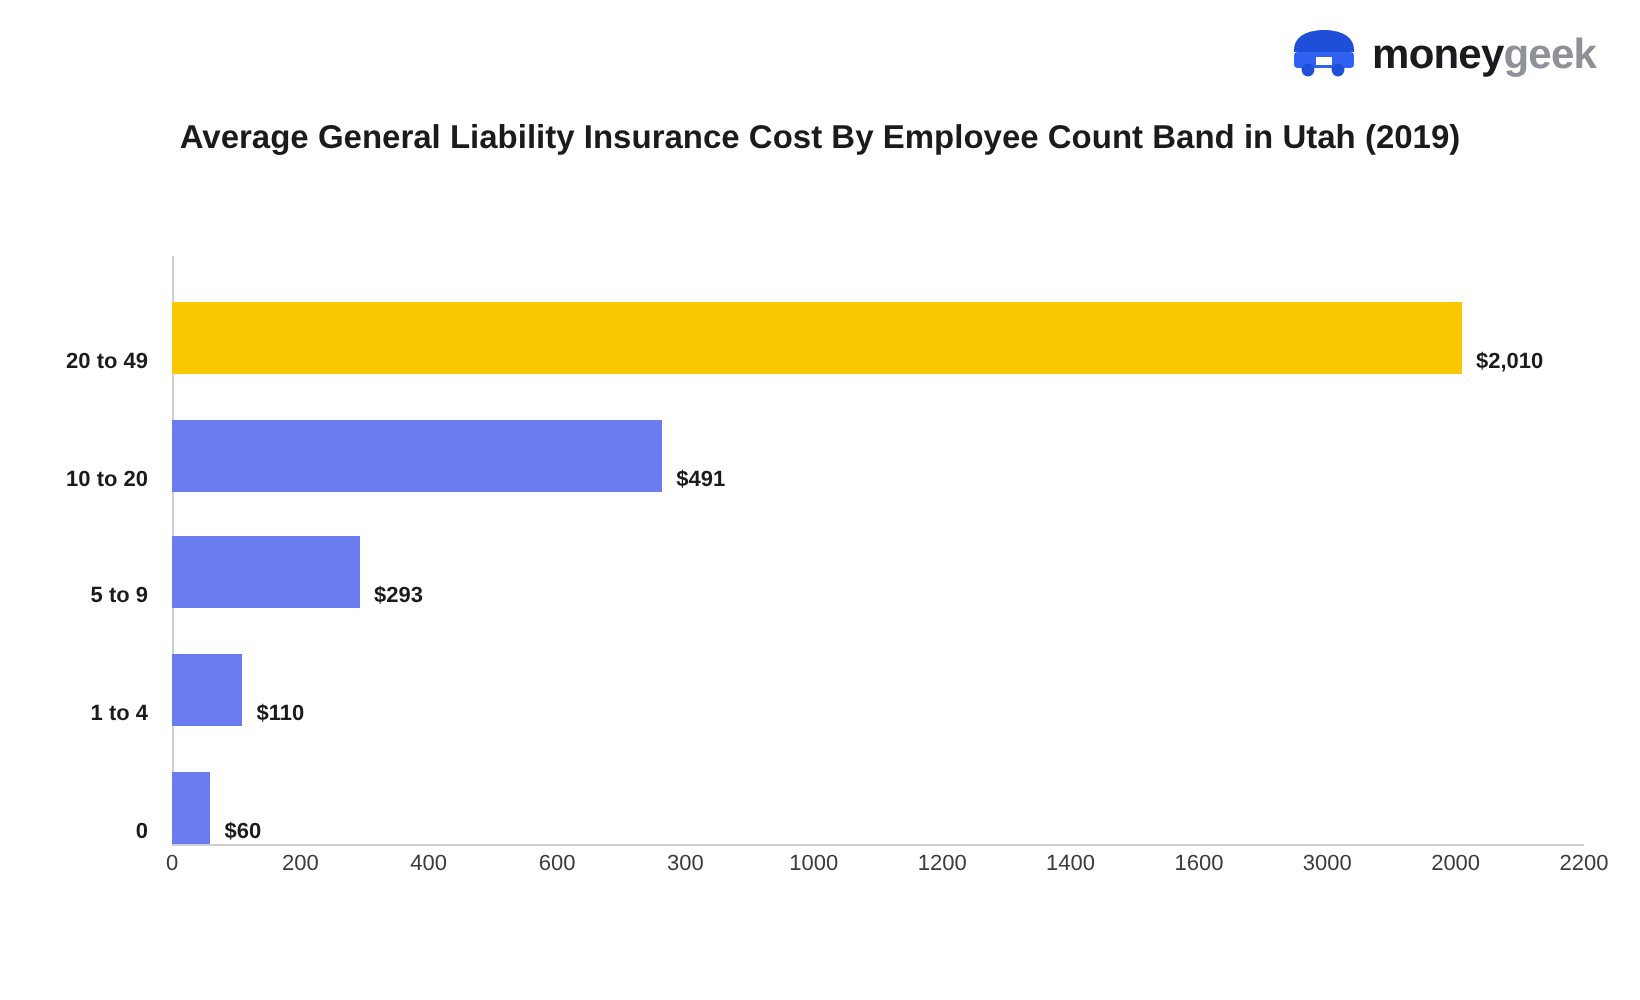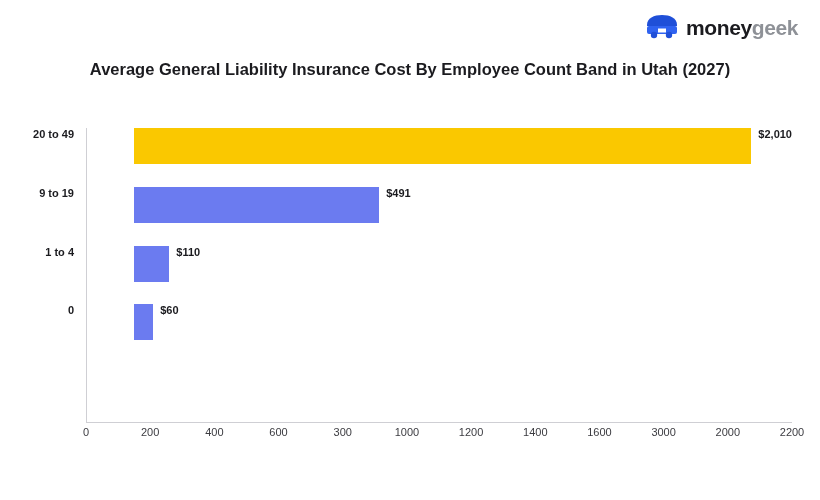--- a/index.html
+++ b/index.html
@@ -82,22 +82,21 @@
     position: absolute;
     left: 0;
     top: 0;
     width: 706px;
     height: 294px;
   }
   .row {
     position: relative;
     height: 58.8px;
     display: flex;
-    align-items: flex-start;
-    padding-left: 48px;
+    align-items: flex-end;
   }
   .bar {
     height: 36px;
     background: #6b7bf0;
     border-radius: 0;
   }
   .bar.highlight {
     background: #fac800;
   }
   .bar-label {
@@ -153,35 +152,40 @@
       <rect x="2" y="12" width="30" height="8" rx="2" fill="#2f62f0"></rect>
       <circle cx="9" cy="21" r="3.2" fill="#1f4fd8"></circle>
       <circle cx="24" cy="21" r="3.2" fill="#1f4fd8"></circle>
       <rect x="13" y="14.5" width="8" height="4" fill="#ffffff"></rect>
     </svg>
     <div class="logo-text">
       <span class="money">money</span><span class="geek">geek</span>
     </div>
   </div>
 
-  <div class="chart-title">Average General Liability Insurance Cost By Employee Count Band in Utah (2027)</div>
+  <div class="chart-title">Average General Liability Insurance Cost By Employee Count Band in Utah (2019)</div>
 
   <div class="plot-wrap">
     <div class="plot-axis-line"></div>
     <div class="plot-axis-line bottom"></div>
     <div class="rows" id="rows">
         <div class="row">
           <div class="cat-label">20 to 49</div>
           <div class="bar highlight" style="width: 645.027px;"></div>
           <div class="bar-label">$2,010</div>
         </div>
         <div class="row">
-          <div class="cat-label">9 to 19</div>
+          <div class="cat-label">10 to 20</div>
           <div class="bar" style="width: 245.175px;"></div>
           <div class="bar-label">$491</div>
+        </div>
+        <div class="row">
+          <div class="cat-label">5 to 9</div>
+          <div class="bar" style="width: 94.0264px;"></div>
+          <div class="bar-label">$293</div>
         </div>
         <div class="row">
           <div class="cat-label">1 to 4</div>
           <div class="bar" style="width: 35.3px;"></div>
           <div class="bar-label">$110</div>
         </div>
         <div class="row">
           <div class="cat-label">0</div>
           <div class="bar" style="width: 19.2545px;"></div>
           <div class="bar-label">$60</div>

